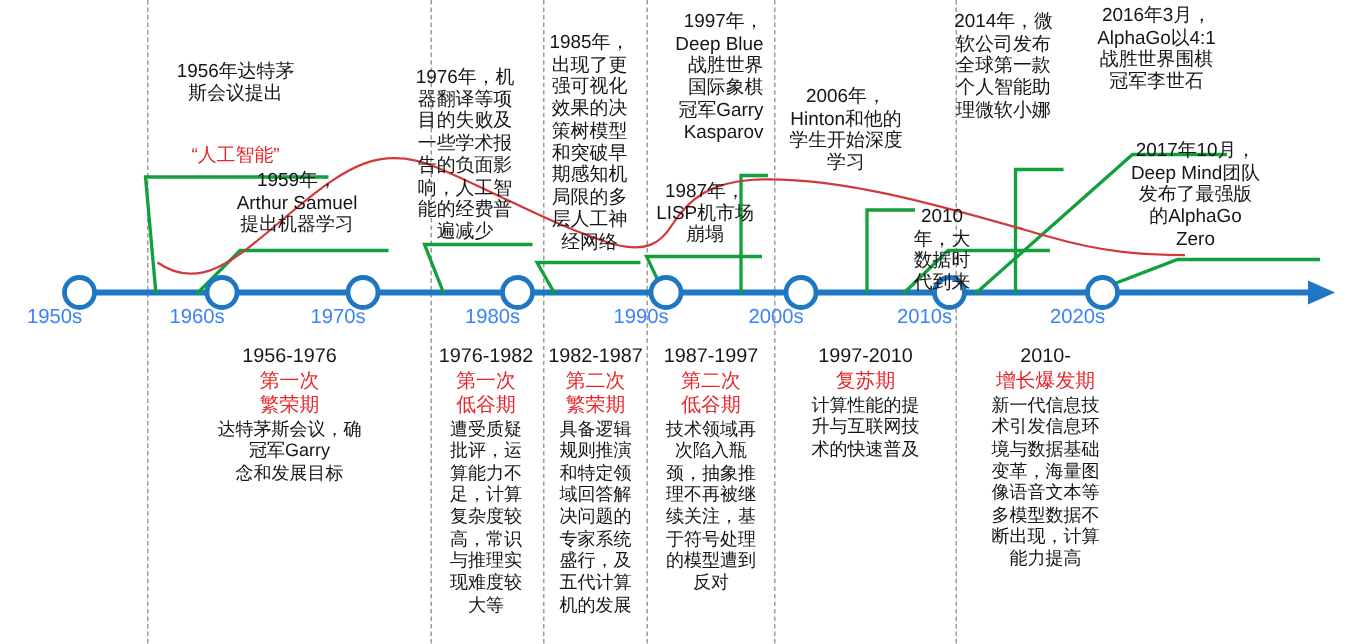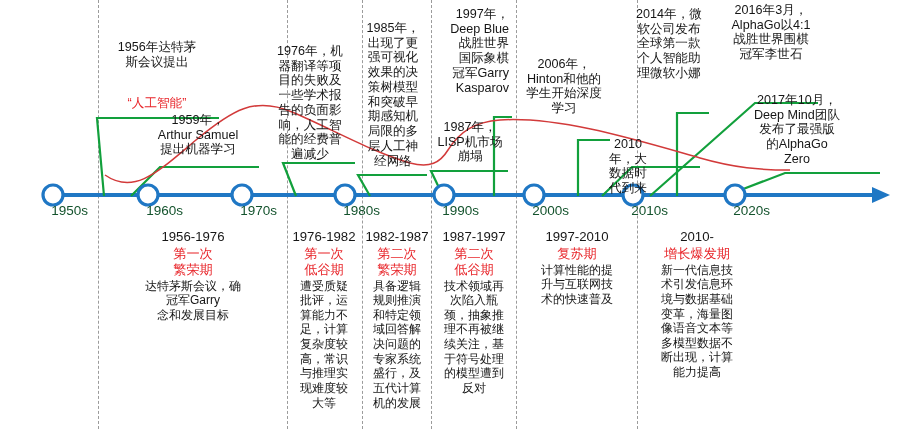--- a/index.html
+++ b/index.html
@@ -19,22 +19,22 @@
     border-left:1px dashed #9b9b9b;
   }
 
   
   #svg-layer{position:absolute;left:0;top:0;width:899px;height:429px;pointer-events:none;}
 
   
   .decade{
     position:absolute;
     font-size:13.5px;
-    color:#14532d;
-    text-align:right;
+    color:#3b82f6;
+    text-align:left;
     width:70px;
     white-space:nowrap;
   }
 
   
   .anno{
     position:absolute;
     font-size:12.6px;
     line-height:1.17;
     color:#161616;

